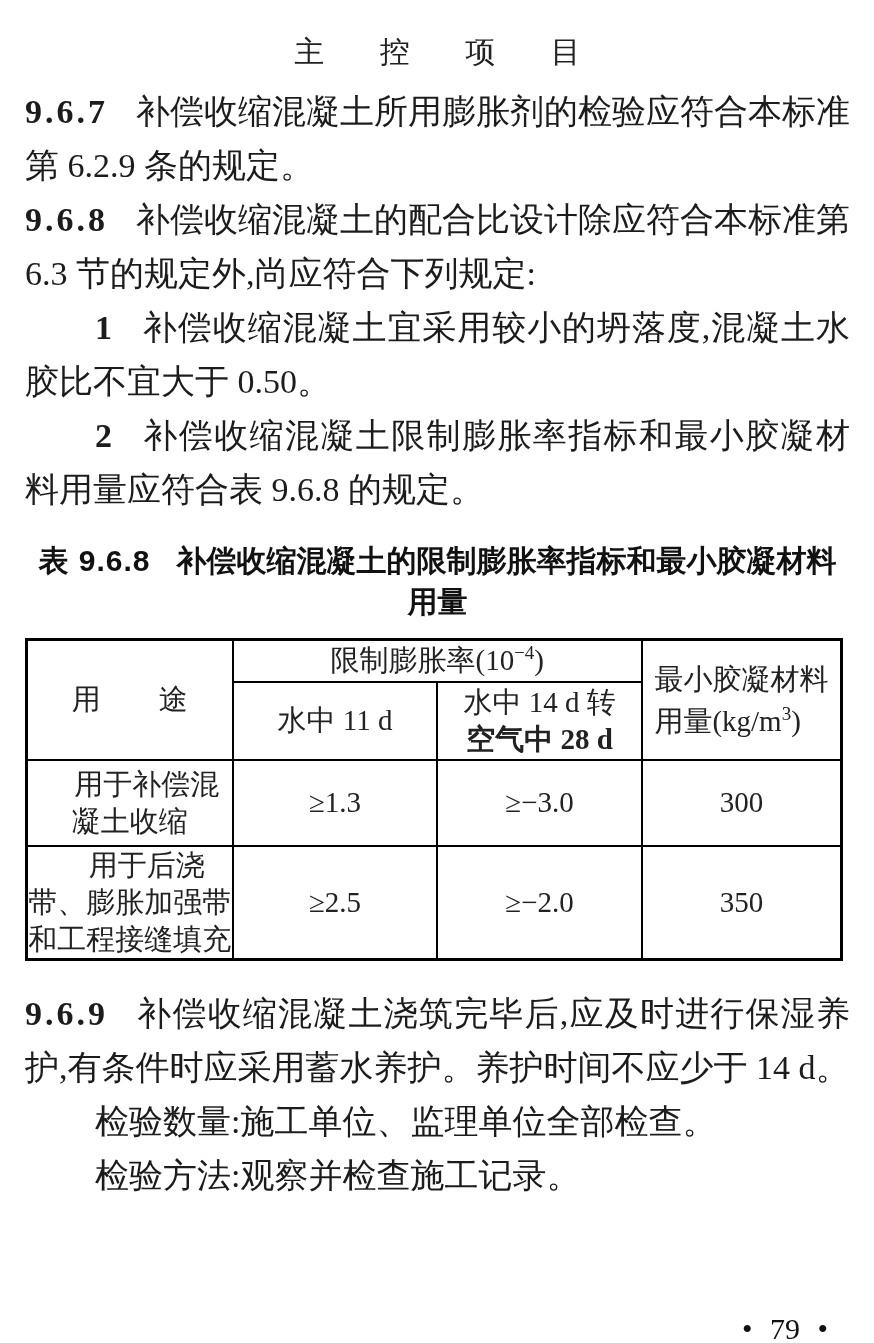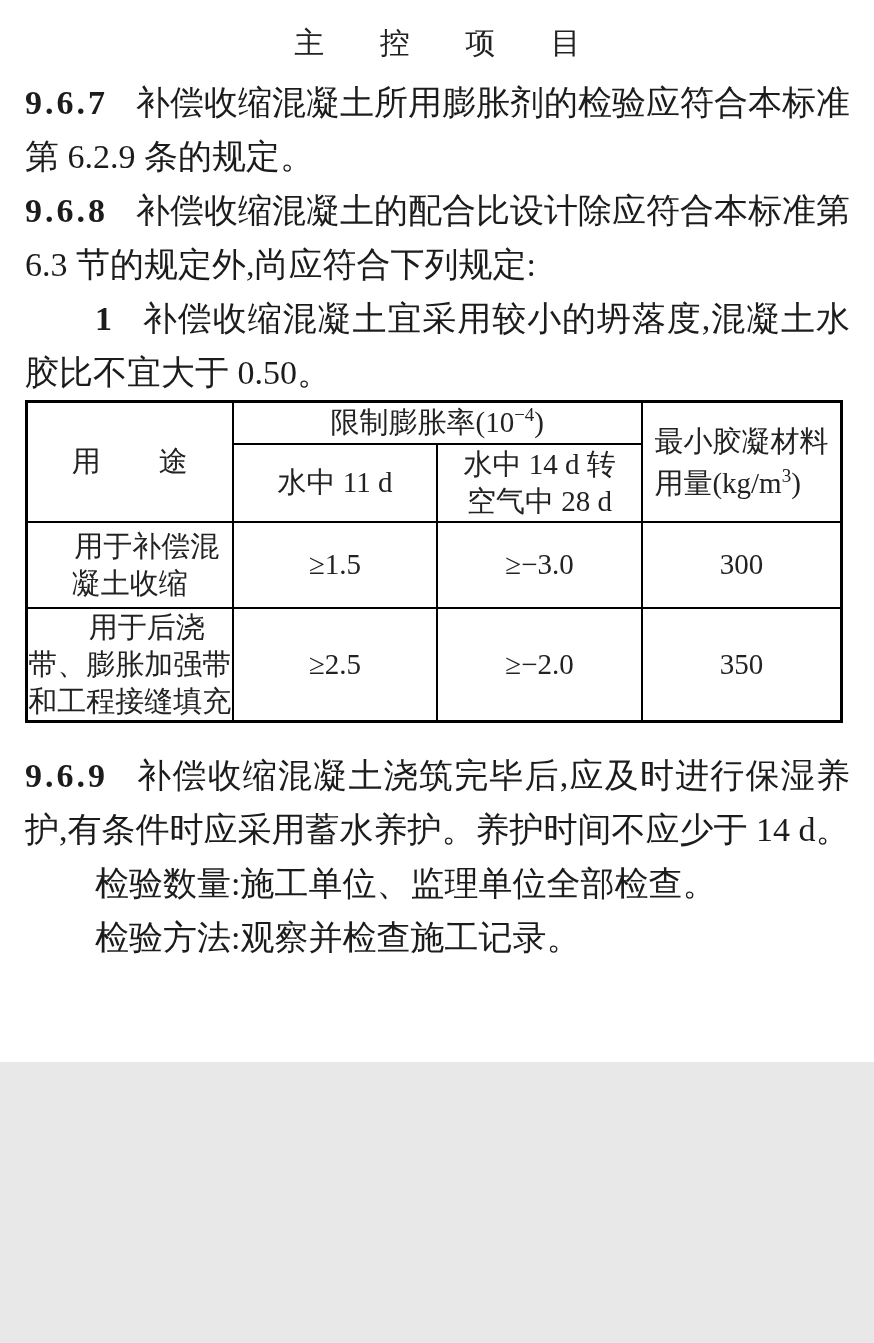--- a/index.html
+++ b/index.html
@@ -3,28 +3,28 @@
 <meta charset="utf-8">
 <style>
   html, body {
     margin: 0;
     padding: 0;
     background: #e8e8e8;
   }
   .page {
     position: relative;
     width: 874px;
-    height: 1062px;
+    height: 1343px;
     margin: 0 auto;
     background: #ffffff;
     font-family: "Liberation Serif", "DejaVu Serif", serif;
     color: #1c1c1c;
     overflow: hidden;
     box-sizing: border-box;
-    padding: 19px 24px 0 25px;
+    padding: 28px 24px 0 25px;
   }
   .running-header {
     text-align: center;
     font-size: 30px;
     letter-spacing: 24px;
     padding-left: 24px; 
     margin: 4px 0 12px 0;
     color: #222;
   }
   .para {
@@ -94,21 +94,23 @@
 <div class="page">
 
   <div class="running-header">主 控 项 目</div>
 
   <p class="para"><span class="num">9.6.7</span><span>补偿收缩混凝土所用膨胀剂的检验应符合本标准第 6.2.9 条的规定。</span></p>
 
   <p class="para"><span class="num">9.6.8</span><span>补偿收缩混凝土的配合比设计除应符合本标准第 6.3 节的规定外,尚应符合下列规定:</span></p>
 
   <p class="para indent2"><span class="subnum">1</span><span>补偿收缩混凝土宜采用较小的坍落度,混凝土水胶比不宜大于 0.50。</span></p>
 
+  <p class="para indent2"><span class="subnum">2</span><span>补偿收缩混凝土限制膨胀率指标和最小胶凝材料用量应符合表 9.6.8 的规定。</span></p>
 
+  <div class="tbl-caption"><span class="cap-label">表 9.6.8</span><span>补偿收缩混凝土的限制膨胀率指标和最小胶凝材料用量</span></div>
 
   <table class="spec">
     <colgroup>
       <col style="width:25.3%">
       <col style="width:25.1%">
       <col style="width:25.1%">
       <col style="width:24.5%">
     </colgroup>
     <tbody>
       <tr style="height:42px;">
@@ -118,26 +120,26 @@
           <span class="binder-block">
             <span style="display:block;">最小胶凝材料</span>
             <span style="display:block;"><span>用量(kg/m</span><sup class="tsup">3</sup><span>)</span></span>
           </span>
         </td>
       </tr>
       <tr style="height:78px;">
         <td>水中 11 d</td>
         <td>
           <span style="display:block;">水中 14 d 转</span>
-          <span style="display:block;">空气中 28 d</span>
+          <span style="display:block;font-weight:bold;">空气中 28 d</span>
         </td>
       </tr>
       <tr style="height:86px;">
         <td class="usage-cell">用于补偿混凝土收缩</td>
-        <td>≥1.5</td>
+        <td>≥1.3</td>
         <td>≥−3.0</td>
         <td>300</td>
       </tr>
       <tr style="height:108px;">
         <td class="usage-cell">用于后浇带、膨胀加强带和工程接缝填充</td>
         <td>≥2.5</td>
         <td>≥−2.0</td>
         <td>350</td>
       </tr>
     </tbody>

